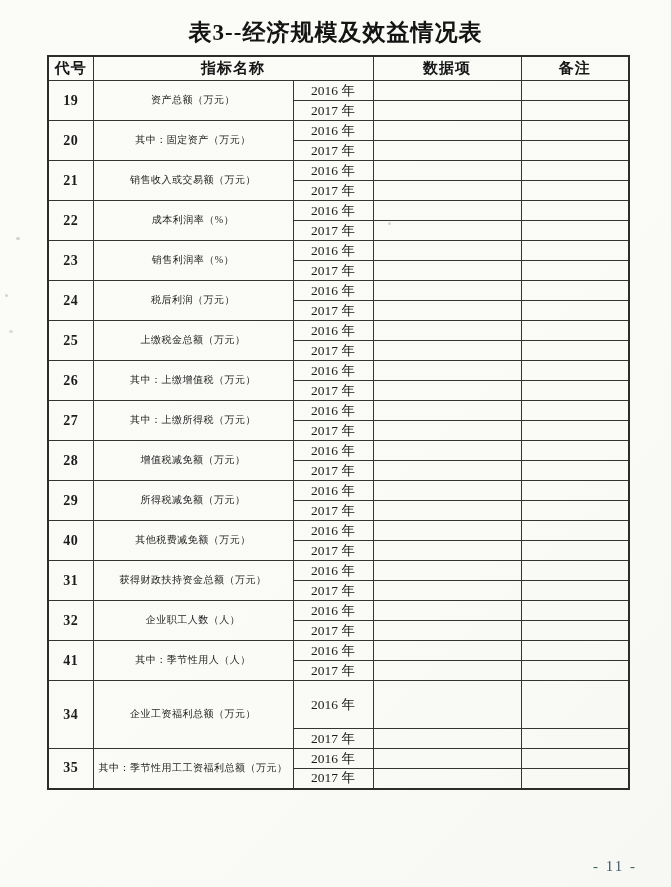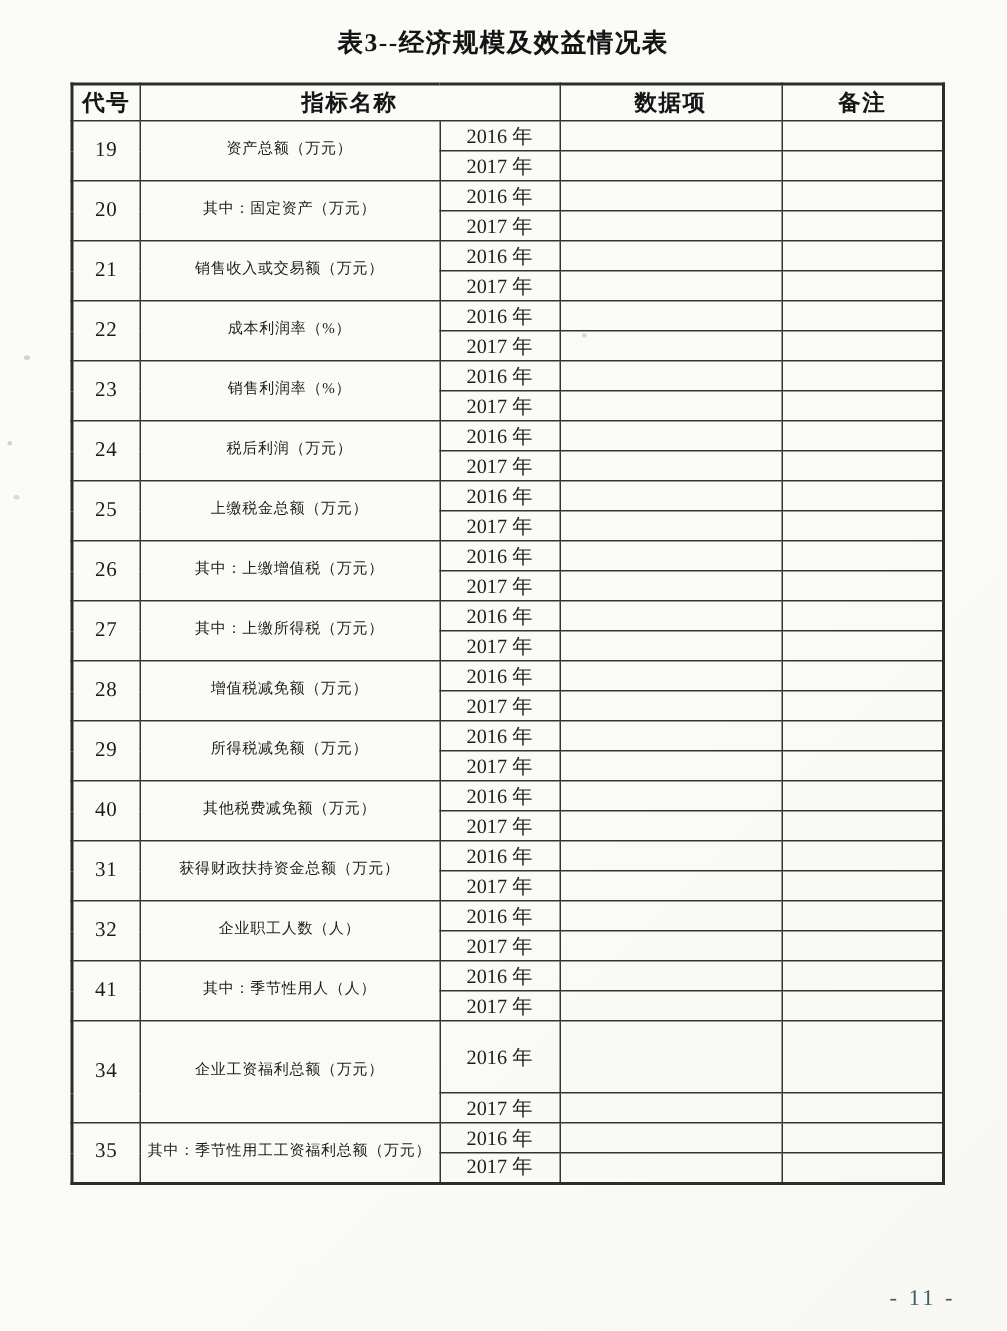--- a/index.html
+++ b/index.html
@@ -11,21 +11,21 @@
     font-family: "Liberation Serif", "DejaVu Serif", serif;
     color: #1c1c1c;
     overflow: hidden;
   }
   .doc-title {
     position: absolute;
     top: 17px;
     left: 0;
     width: 100%;
     text-align: center;
-    font-size: 17px;
+    font-size: 23px;
     font-weight: bold;
     letter-spacing: 1px;
     color: #141414;
   }
   table.econ-table {
     position: absolute;
     left: 47px;
     top: 55px;
     width: 581px;
     border-collapse: collapse;
@@ -41,21 +41,21 @@
   }
   .econ-table thead th {
     height: 23px;
     font-size: 15px;
     font-weight: bold;
     letter-spacing: 1px;
     color: #161616;
   }
   tr.sub { height: 20px; }
   tr.tall { height: 48px; }
-  td.code-cell { font-size: 14px; letter-spacing: 0.5px; }
+  td.code-cell { font-size: 14px; letter-spacing: 0.5px; font-weight: bold; }
   td.indicator-cell {
     font-size: 10px;
     line-height: 1.25;
     padding: 0 5px;
     letter-spacing: 0.5px;
   }
   td.year-cell { font-size: 13.5px; white-space: nowrap; text-align: center; }
   td.data-cell, td.remark-cell { font-size: 13px; }
   .page-number {
     position: absolute;

